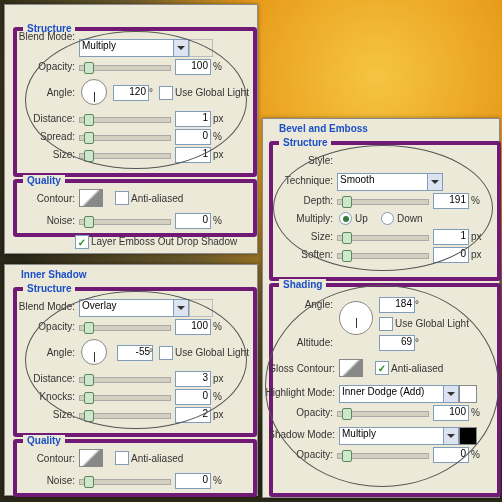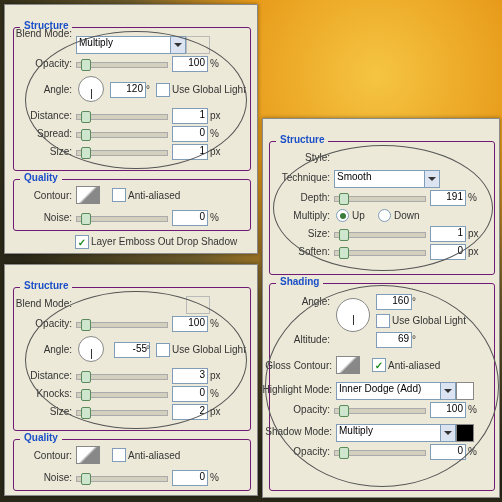--- a/index.html
+++ b/index.html
@@ -1,18 +1,18 @@
 <!DOCTYPE html>
 <html><head>
 <meta charset="utf-8">
 <style>
 html,body{margin:0;padding:0;width:502px;height:502px;font-family:Tahoma,Arial,sans-serif;font-size:10px;background:#3a3a2a;overflow:hidden}
 .bg{position:absolute;inset:0;background:radial-gradient(circle at 75% 15%,#f5c542 0,#e89b1a 25%,#6b5a2a 45%,#2a2818 70%)}
 .panel{position:absolute;background:#ece9d8;border:1px solid #8a8a8a;box-shadow:0 0 4px rgba(0,0,0,.4)}
-.group{position:absolute;border:1px solid #701a75;border-radius:3px}
+.group{position:absolute;border:4px solid #701a75;border-radius:3px}
 .group-title{position:absolute;top:-8px;left:6px;background:#ece9d8;padding:0 4px;color:#1a4fc8;font-weight:bold}
 .lbl{position:absolute;text-align:right;color:#333}
 .sel{position:absolute;height:16px;border:1px solid #7f9db9;background:#fff;font-size:10px;padding:0 2px}
 .sel-arrow{position:absolute;right:0;top:0;width:14px;height:100%;background:#dbe4f0;border-left:1px solid #7f9db9;display:flex;align-items:center;justify-content:center}
 .sel-arrow:after{content:"";border:4px solid transparent;border-top-color:#333;margin-top:3px}
 .num{position:absolute;width:30px;height:14px;border:1px solid #7f9db9;background:#fff;text-align:right;padding:0 2px;font-size:10px}
 .unit{position:absolute;color:#333}
 .slider{position:absolute;height:4px;background:#d4d0c0;border:1px solid #aaa}
 .slider:before{content:"";position:absolute;left:4px;top:-4px;width:8px;height:10px;background:#cde6cd;border:1px solid #5a8a5a;border-radius:2px}
 .chk{position:absolute;width:12px;height:12px;border:1px solid #7f9db9;background:#fff;display:flex;align-items:center;justify-content:center}
@@ -72,23 +72,27 @@
     <div class="slider" style="left:62px;top:36px;width:90px"></div>
     <div class="num" style="left:158px;top:30px">0</div>
     <span class="unit" style="left:196px;top:32px">%</span>
   </div>
   <div class="chk on" style="left:70px;top:230px"></div>
   <span class="chk-lbl" style="left:86px;top:231px">Layer Emboss Out Drop Shadow</span>
   <div class="ellipse" style="left:20px;top:26px;width:220px;height:136px"></div>
 </div>
 
 <div class="panel" style="left:4px;top:264px;width:252px;height:230px">
+  <div class="group" style="left:6px;top:8px;width:238px;height:12px;border:none">
+    <span class="group-title" style="top:-4px">Inner Shadow</span>
+  </div>
   <div class="group" style="left:8px;top:22px;width:236px;height:142px">
     <span class="group-title">Structure</span>
     <span class="lbl" style="left:0;top:10px;width:58px">Blend Mode:</span>
+    <div class="sel" style="left:62px;top:8px;width:104px"><span>Overlay</span><div class="sel-arrow"></div></div>
     <div class="sw blank" style="left:172px;top:8px"></div>
     <span class="lbl" style="left:0;top:30px;width:58px">Opacity:</span>
     <div class="slider" style="left:62px;top:34px;width:90px"></div>
     <div class="num" style="left:158px;top:28px">100</div>
     <span class="unit" style="left:196px;top:30px">%</span>
     <span class="lbl" style="left:0;top:56px;width:58px">Angle:</span>
     <div class="angle-dial" style="left:64px;top:48px"></div>
     <div class="num" style="left:100px;top:54px">-55</div>
     <span class="unit" style="left:132px;top:56px">°</span>
     <div class="chk" style="left:142px;top:55px"></div>
@@ -114,20 +118,23 @@
     <span class="chk-lbl" style="left:114px;top:10px">Anti-aliased</span>
     <span class="lbl" style="left:0;top:32px;width:58px">Noise:</span>
     <div class="slider" style="left:62px;top:36px;width:90px"></div>
     <div class="num" style="left:158px;top:30px">0</div>
     <span class="unit" style="left:196px;top:32px">%</span>
   </div>
   <div class="ellipse" style="left:20px;top:26px;width:220px;height:136px"></div>
 </div>
 
 <div class="panel" style="left:262px;top:118px;width:236px;height:378px">
+  <div class="group" style="left:6px;top:8px;width:220px;height:12px;border:none">
+    <span class="group-title" style="top:-4px">Bevel and Emboss</span>
+  </div>
   <div class="group" style="left:6px;top:22px;width:224px;height:132px">
     <span class="group-title">Structure</span>
     <span class="lbl" style="left:0;top:10px;width:60px">Style:</span>
     <span class="lbl" style="left:0;top:30px;width:60px">Technique:</span>
     <div class="sel" style="left:64px;top:28px;width:100px"><span>Smooth</span><div class="sel-arrow"></div></div>
     <span class="lbl" style="left:0;top:50px;width:60px">Depth:</span>
     <div class="slider" style="left:64px;top:54px;width:90px"></div>
     <div class="num" style="left:160px;top:48px">191</div>
     <span class="unit" style="left:198px;top:50px">%</span>
     <span class="lbl" style="left:0;top:68px;width:60px">Multiply:</span>
@@ -141,21 +148,21 @@
     <span class="unit" style="left:198px;top:86px">px</span>
     <span class="lbl" style="left:0;top:104px;width:60px">Soften:</span>
     <div class="slider" style="left:64px;top:108px;width:90px"></div>
     <div class="num" style="left:160px;top:102px">0</div>
     <span class="unit" style="left:198px;top:104px">px</span>
   </div>
   <div class="group" style="left:6px;top:164px;width:224px;height:206px">
     <span class="group-title">Shading</span>
     <span class="lbl" style="left:0;top:12px;width:60px">Angle:</span>
     <div class="angle-dial" style="left:66px;top:14px;width:32px;height:32px"></div>
-    <div class="num" style="left:106px;top:10px">160</div>
+    <div class="num" style="left:106px;top:10px">184</div>
     <span class="unit" style="left:142px;top:12px">°</span>
     <div class="chk" style="left:106px;top:30px"></div>
     <span class="chk-lbl" style="left:122px;top:31px">Use Global Light</span>
     <span class="lbl" style="left:0;top:50px;width:60px">Altitude:</span>
     <div class="num" style="left:106px;top:48px">69</div>
     <span class="unit" style="left:142px;top:50px">°</span>
     <span class="lbl" style="left:-8px;top:76px;width:70px">Gloss Contour:</span>
     <div class="sw" style="left:66px;top:72px"></div>
     <div class="chk on" style="left:102px;top:74px"></div>
     <span class="chk-lbl" style="left:118px;top:76px">Anti-aliased</span>

